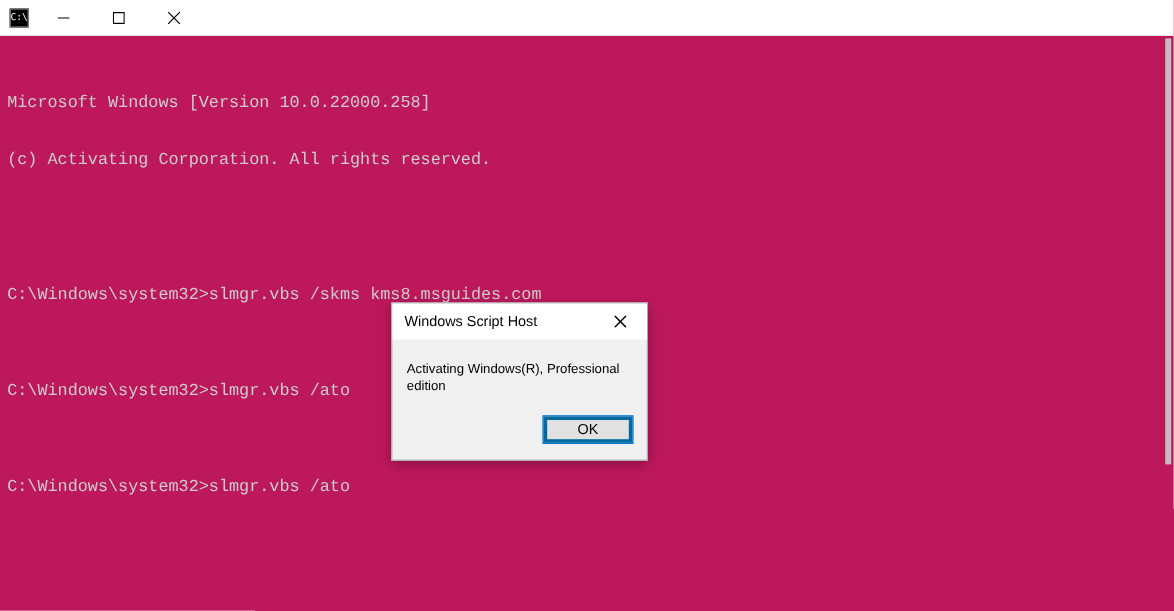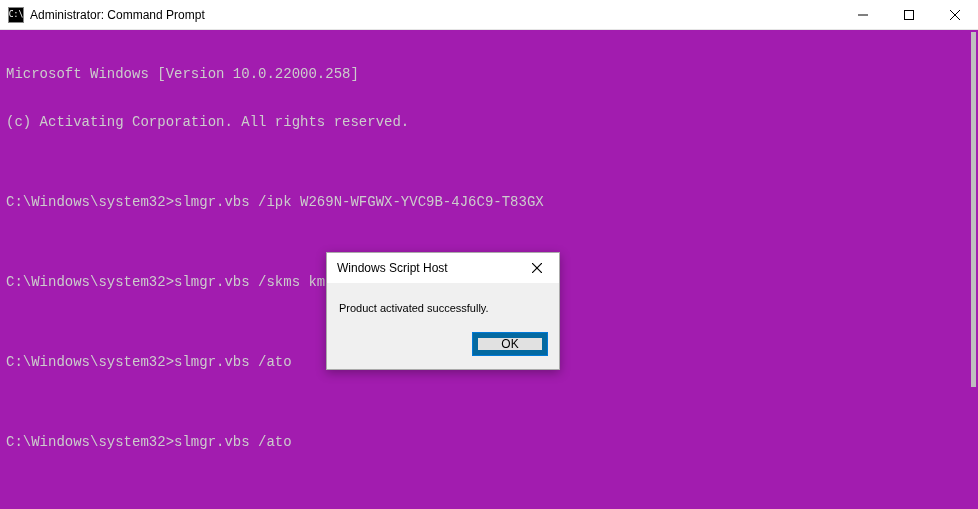--- a/index.html
+++ b/index.html
@@ -49,26 +49,26 @@
       justify-content: center;
       color: #000;
     }
     .win-btn svg { width: 10px; height: 10px; }
     .terminal {
       position: absolute;
       top: 30px;
       left: 0;
       right: 0;
       bottom: 0;
-      background: #a21caf;
+      background: #be185d;
       color: #ccc;
       font-family: Consolas, "Courier New", monospace;
       font-size: 14px;
       line-height: 16px;
-      padding: 4px 6px;
+      padding: 16px 6px;
       white-space: pre;
       overflow: hidden;
     }
     .terminal-line { display: block; }
     .scrollbar {
       position: absolute;
       right: 2px;
       top: 32px;
       width: 5px;
       bottom: 2px;
@@ -78,21 +78,21 @@
       position: absolute;
       top: 0;
       width: 5px;
       height: 355px;
       background: #bfbfbf;
     }
     .dialog {
       position: absolute;
       left: 326px;
       top: 252px;
-      width: 234px;
+      width: 214px;
       background: #f0f0f0;
       border: 1px solid #aaa;
       box-shadow: 0 3px 10px rgba(0,0,0,.3);
     }
     .dialog-header {
       height: 30px;
       background: #fff;
       display: flex;
       align-items: center;
       padding-left: 10px;
@@ -117,36 +117,35 @@
     }
     .dialog-footer {
       display: flex;
       justify-content: flex-end;
       padding: 10px 12px 14px 12px;
     }
     .ok-btn {
       min-width: 74px;
       height: 22px;
       background: #e1e1e1;
-      border: 5px solid #0369a1;
+      border: 3px solid #0369a1;
       font-size: 12px;
       display: flex;
       align-items: center;
       justify-content: center;
       box-shadow: 0 0 0 1px #0078d7;
     }
   </style>
 </head>
 <body>
 
 <div class="titlebar">
   <div class="titlebar-icon">
     <span>C:\</span>
   </div>
-  <div class="titlebar-title">Administrator: Command Prompt</div>
   <div class="win-controls">
     <div class="win-btn">
       <svg viewBox="0 0 10 10">
           <line x1="0" y1="5" x2="10" y2="5" stroke="#000" stroke-width="1"></line>
         </svg>
     </div>
     <div class="win-btn">
       <svg viewBox="0 0 10 10">
           <rect x="0.5" y="0.5" width="9" height="9" fill="none" stroke="#000" stroke-width="1"></rect>
         </svg>
@@ -157,21 +156,20 @@
           <line x1="10" y1="0" x2="0" y2="10" stroke="#000" stroke-width="1"></line>
         </svg>
     </div>
   </div>
 </div>
 
 <div class="terminal">
   <span class="terminal-line">Microsoft Windows [Version 10.0.22000.258]</span>
   <span class="terminal-line">(c) Activating Corporation. All rights reserved.</span>
   <span class="terminal-line"></span>
-  <span class="terminal-line">C:\Windows\system32&gt;slmgr.vbs /ipk W269N-WFGWX-YVC9B-4J6C9-T83GX</span>
   <span class="terminal-line"></span>
   <span class="terminal-line">C:\Windows\system32&gt;slmgr.vbs /skms kms8.msguides.com</span>
   <span class="terminal-line"></span>
   <span class="terminal-line">C:\Windows\system32&gt;slmgr.vbs /ato</span>
   <span class="terminal-line"></span>
   <span class="terminal-line">C:\Windows\system32&gt;slmgr.vbs /ato</span>
   <span class="terminal-line"></span>
   
 </div>
 
@@ -183,20 +181,20 @@
   <div class="dialog-header">
     <div class="dialog-title">Windows Script Host</div>
     <div class="dialog-close">
       <svg viewBox="0 0 10 10" width="10" height="10">
           <line x1="0" y1="0" x2="10" y2="10" stroke="#000" stroke-width="1.2"></line>
           <line x1="10" y1="0" x2="0" y2="10" stroke="#000" stroke-width="1.2"></line>
         </svg>
     </div>
   </div>
   <div class="dialog-body">
-    <div>Product activated successfully.</div>
+    <div>Activating Windows(R), Professional edition</div>
   </div>
   <div class="dialog-footer">
     <div class="ok-btn">
       <span>OK</span>
     </div>
   </div>
 </div>
 
 </body></html>

